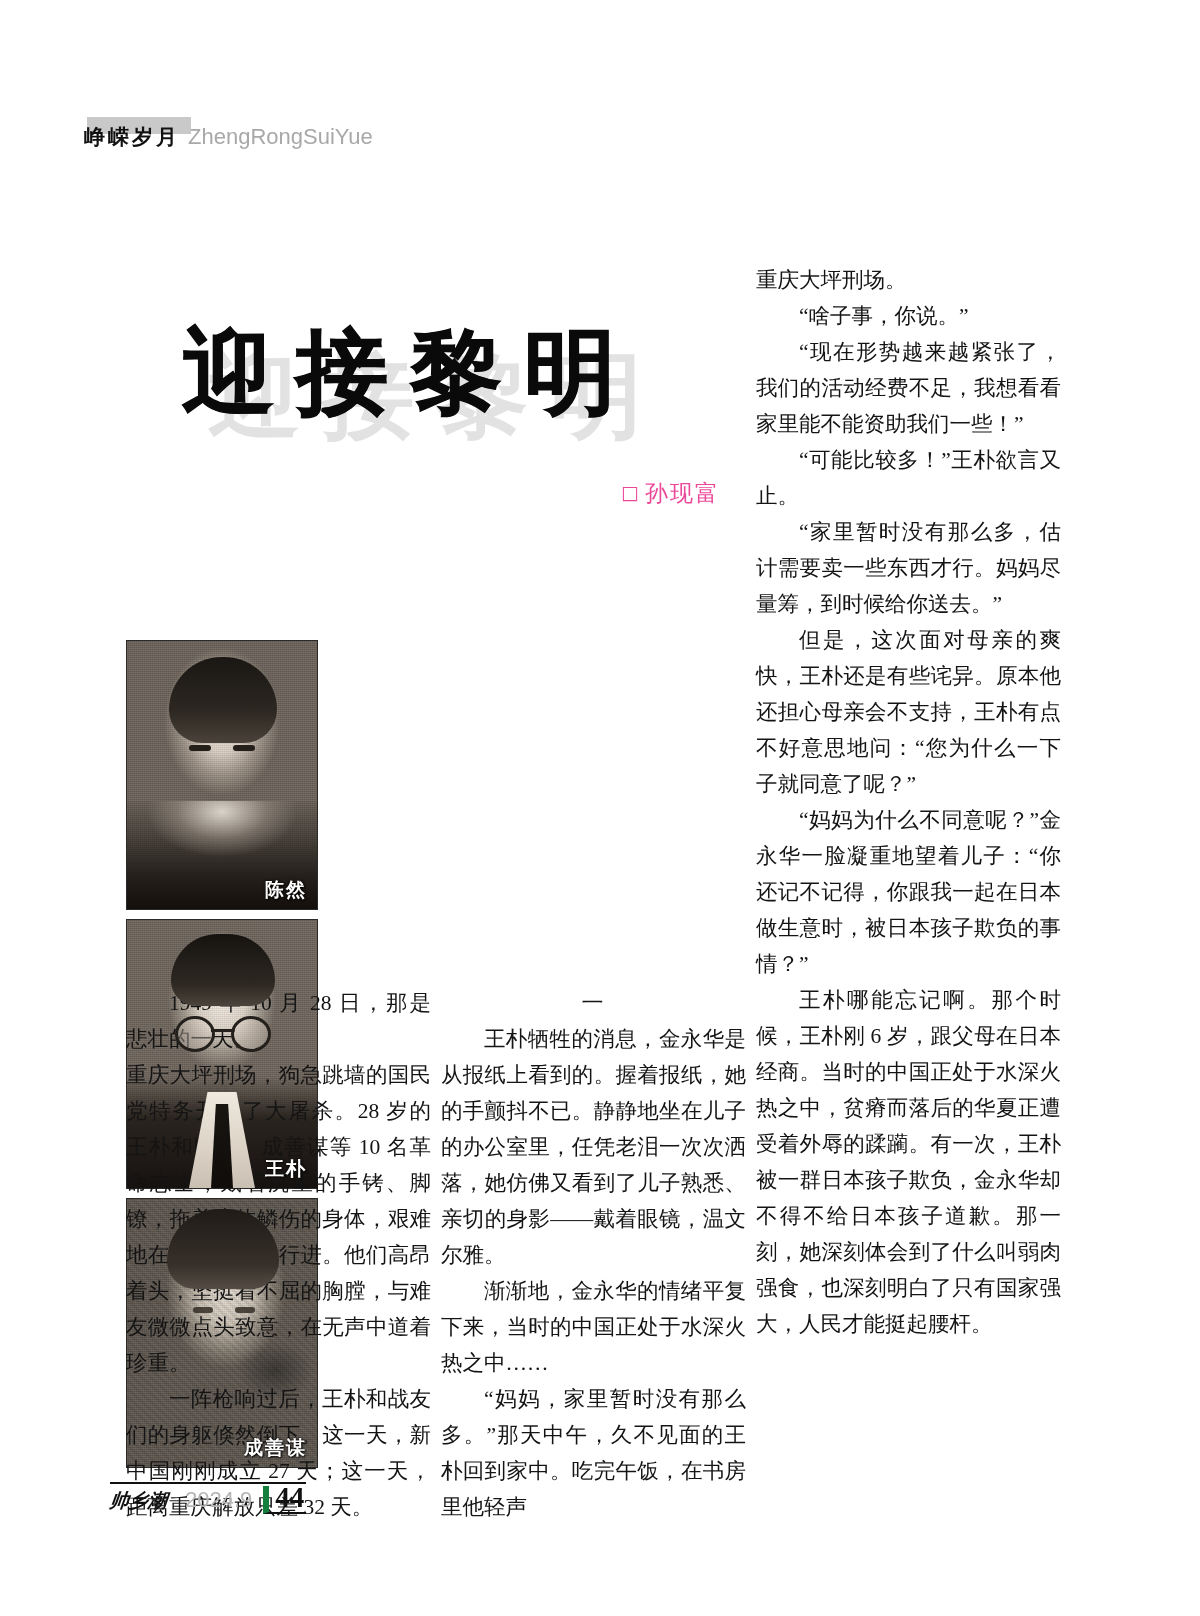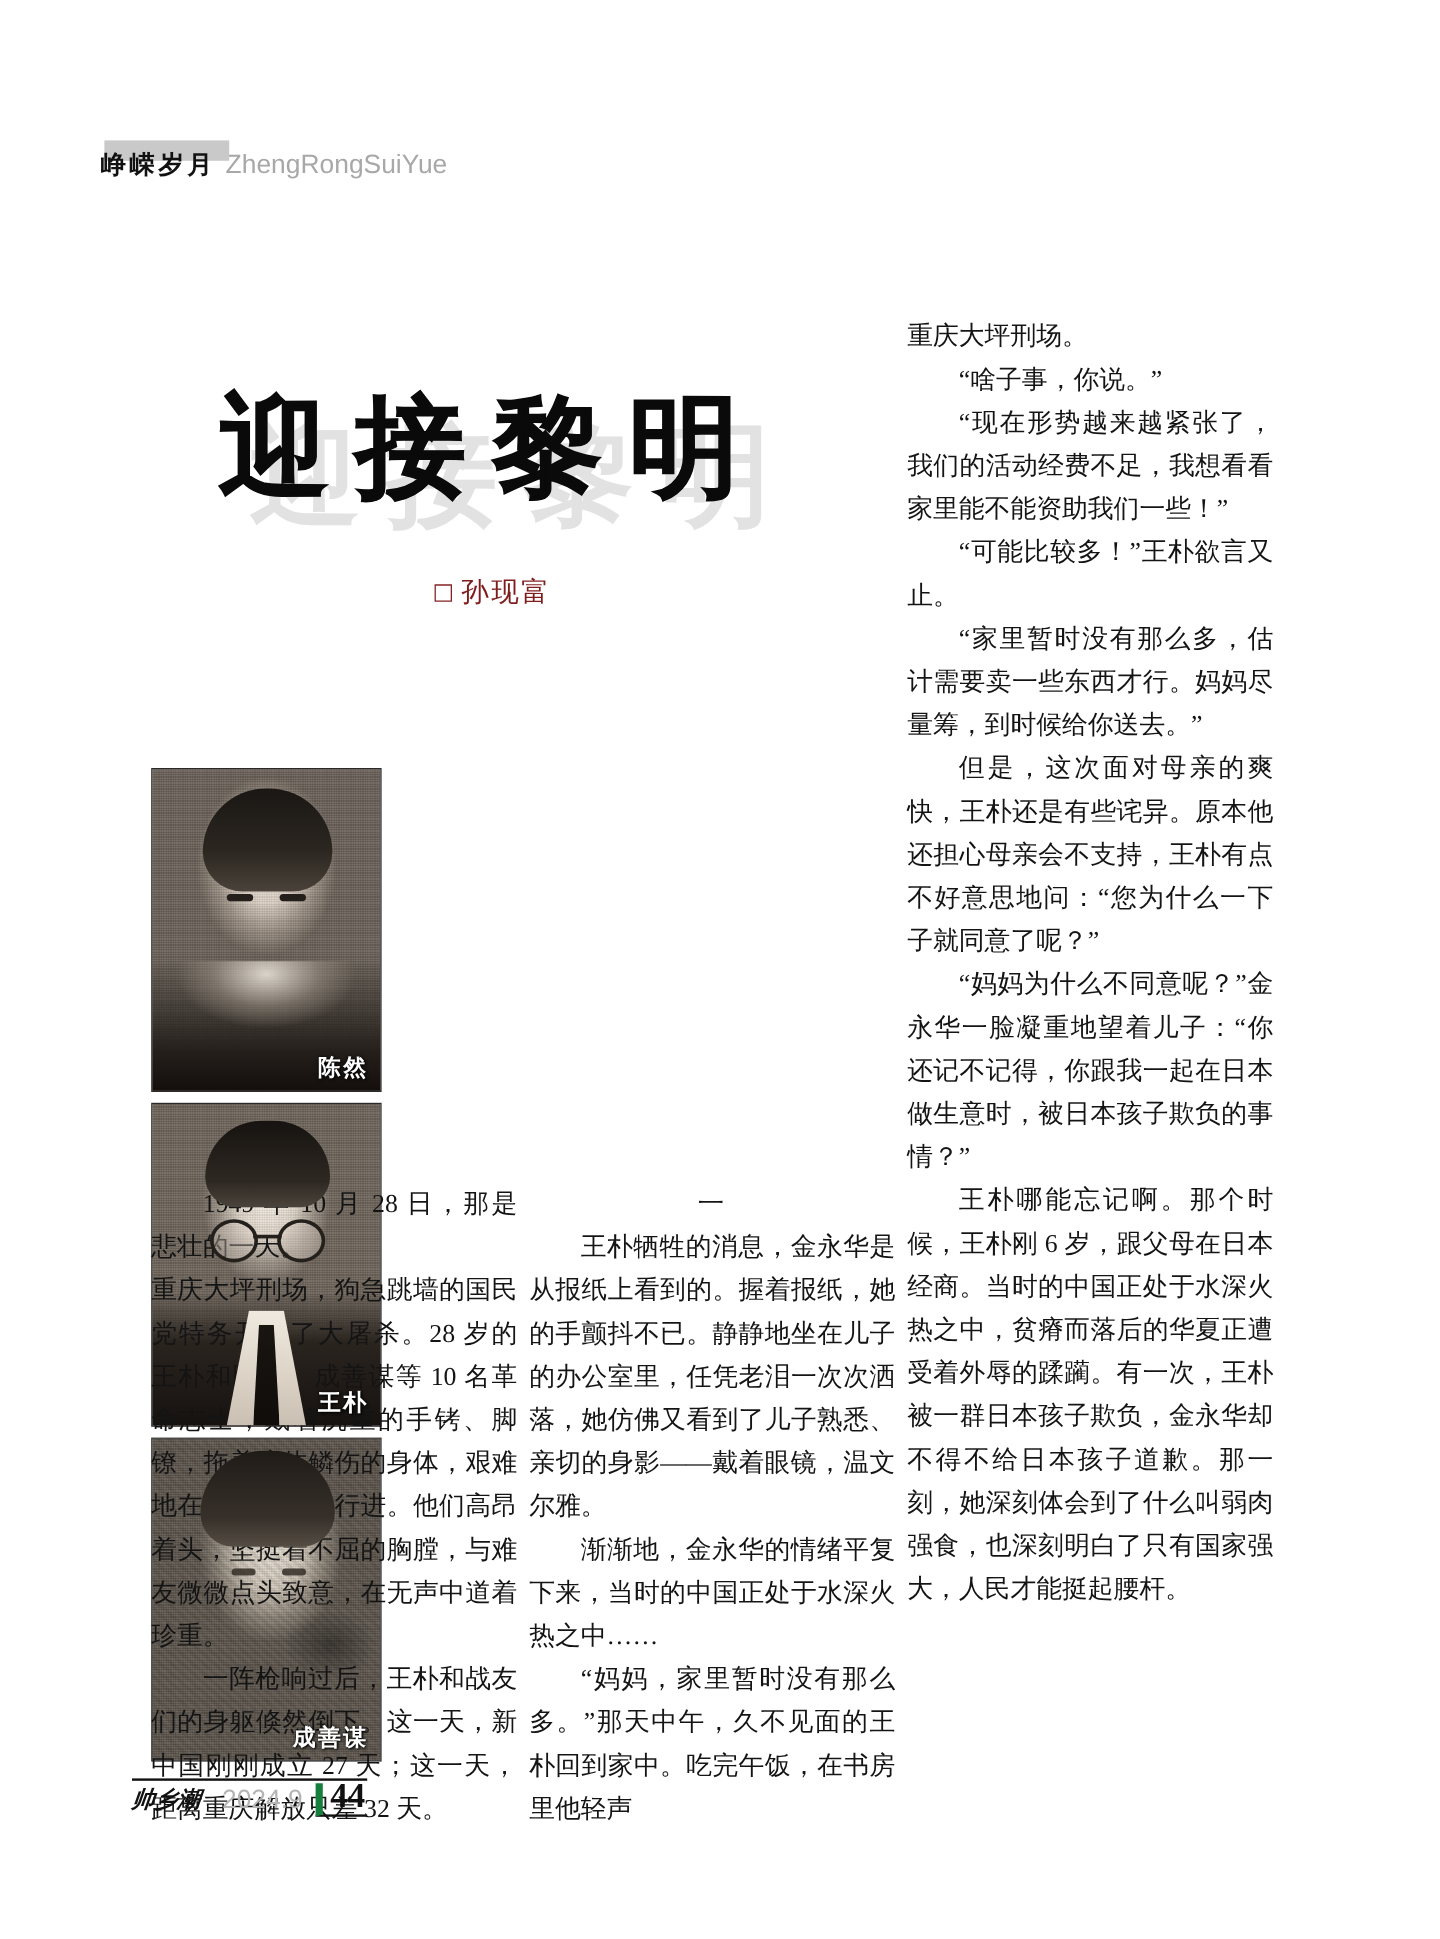--- a/index.html
+++ b/index.html
@@ -92,25 +92,25 @@
     color: #0a0a0a;
     z-index: 2;
     -webkit-text-stroke: 1px #0a0a0a;
   }
 
   .byline {
     position: absolute;
     left: 100px;
     top: 478px;
     width: 620px;
-    text-align: center;
+    text-align: right;
     font-family: "DejaVu Sans", "Liberation Sans", sans-serif;
     font-size: 23px;
     letter-spacing: 2px;
-    color: #7f1d1d;
+    color: #ec4899;
   }
   .byline .sq {
     font-family: "DejaVu Sans", sans-serif;
     font-size: 19px;
     position: relative;
     top: -2px;
     margin-right: 4px;
   }
 
   

